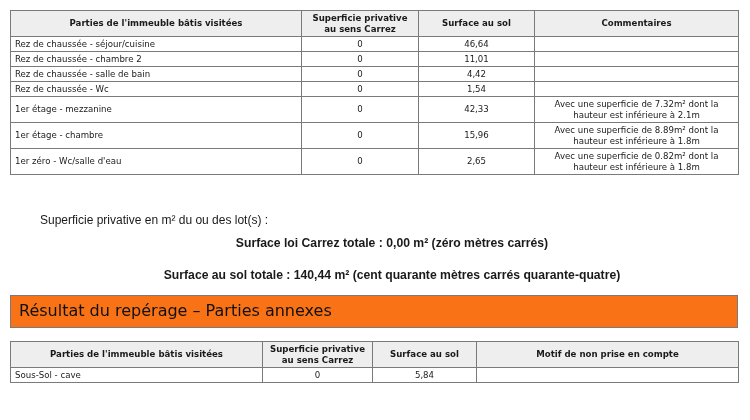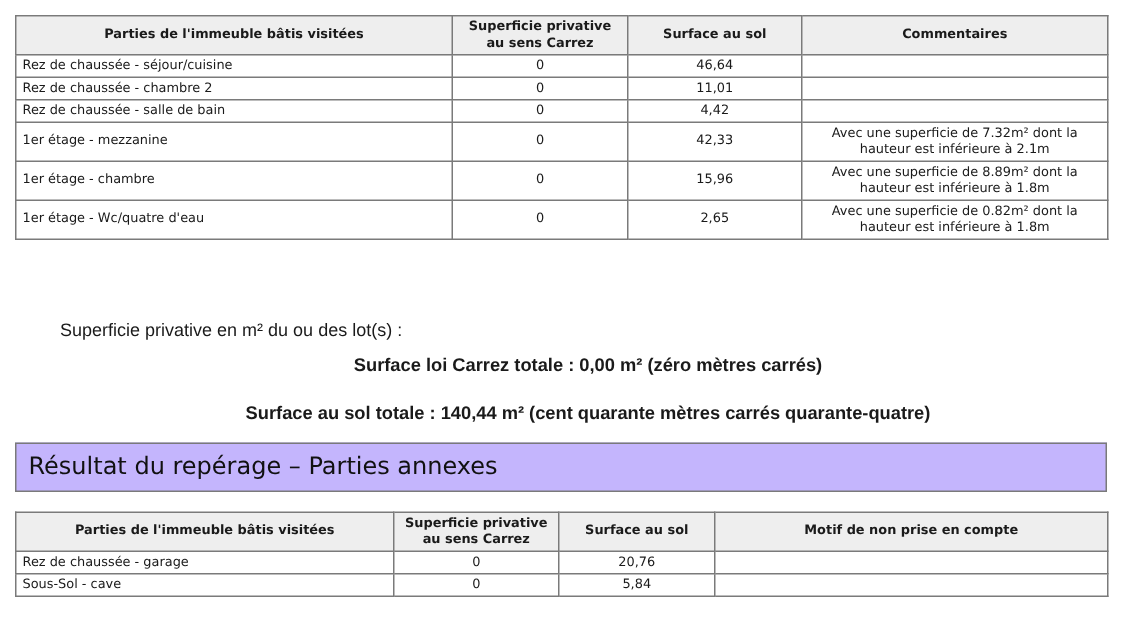--- a/index.html
+++ b/index.html
@@ -14,21 +14,21 @@
   #main-table th { height: 25px; }
   #main-table tr.r1 td { height: 14px; margin-top: 20px; }
   #main-table tr.r2 td { height: 25px; }
   .summary-label { position: absolute; left: 40px; top: 213px; font-size: 12px;
                    font-family: "Liberation Sans", sans-serif; }
   .totals { position: absolute; left: 17px; width: 750px; text-align: center; font-weight: bold;
             font-size: 12.2px; font-family: "Liberation Sans", sans-serif; }
   .totals.t1 { top: 236px; }
   .totals.t2 { top: 252px; margin-top: 16px; }
   .section-header { position: absolute; left: 10px; top: 295px; width: 726px; height: 31px;
-                    background: #c4b5fd; border: 1px solid #7a7a7a; }
+                    background: #f97316; border: 1px solid #7a7a7a; }
   .section-header span { position: absolute; left: 8px; top: 5px; font-size: 16px;
                          font-family: "DejaVu Sans", sans-serif; color: #111; }
   #annex-table { left: 10px; top: 341px; width: 728px; }
   #annex-table th { height: 25px; }
   #annex-table td { height: 14px; }
 </style>
 </head>
 <body>
 
 <table id="main-table">
@@ -58,34 +58,40 @@
       <td class="c">0</td>
       <td class="c">11,01</td>
       <td class="c"></td>
     </tr>
     <tr class="r1">
       <td class="l">Rez de chaussée - salle de bain</td>
       <td class="c">0</td>
       <td class="c">4,42</td>
       <td class="c"></td>
     </tr>
+    <tr class="r1">
+      <td class="l">Rez de chaussée - Wc</td>
+      <td class="c">0</td>
+      <td class="c">1,54</td>
+      <td class="c"></td>
+    </tr>
     <tr class="r2">
       <td class="l">1er étage - mezzanine</td>
       <td class="c">0</td>
       <td class="c">42,33</td>
       <td class="c">Avec une superficie de 7.32m² dont la hauteur est inférieure à 2.1m</td>
     </tr>
     <tr class="r2">
       <td class="l">1er étage - chambre</td>
       <td class="c">0</td>
       <td class="c">15,96</td>
       <td class="c">Avec une superficie de 8.89m² dont la hauteur est inférieure à 1.8m</td>
     </tr>
     <tr class="r2">
-      <td class="l">1er étage - Wc/quatre d'eau</td>
+      <td class="l">1er zéro - Wc/salle d'eau</td>
       <td class="c">0</td>
       <td class="c">2,65</td>
       <td class="c">Avec une superficie de 0.82m² dont la hauteur est inférieure à 1.8m</td>
     </tr>
   </tbody>
 </table>
 
 <div class="summary-label">Superficie privative en m² du ou des lot(s) :</div>
 <div class="totals t1">Surface loi Carrez totale : 0,00 m² (zéro mètres carrés)</div>
 <div class="totals t2">Surface au sol totale : 140,44 m² (cent quarante mètres carrés quarante-quatre)</div>
@@ -104,25 +110,19 @@
   <thead>
     <tr>
       <th>Parties de l'immeuble bâtis visitées</th>
       <th>Superficie privative au sens Carrez</th>
       <th>Surface au sol</th>
       <th>Motif de non prise en compte</th>
     </tr>
   </thead>
   <tbody>
     <tr>
-      <td class="l">Rez de chaussée - garage</td>
-      <td class="c">0</td>
-      <td class="c">20,76</td>
-      <td class="c"></td>
-    </tr>
-    <tr>
       <td class="l">Sous-Sol - cave</td>
       <td class="c">0</td>
       <td class="c">5,84</td>
       <td class="c"></td>
     </tr>
   </tbody>
 </table>
 
 </body></html>

